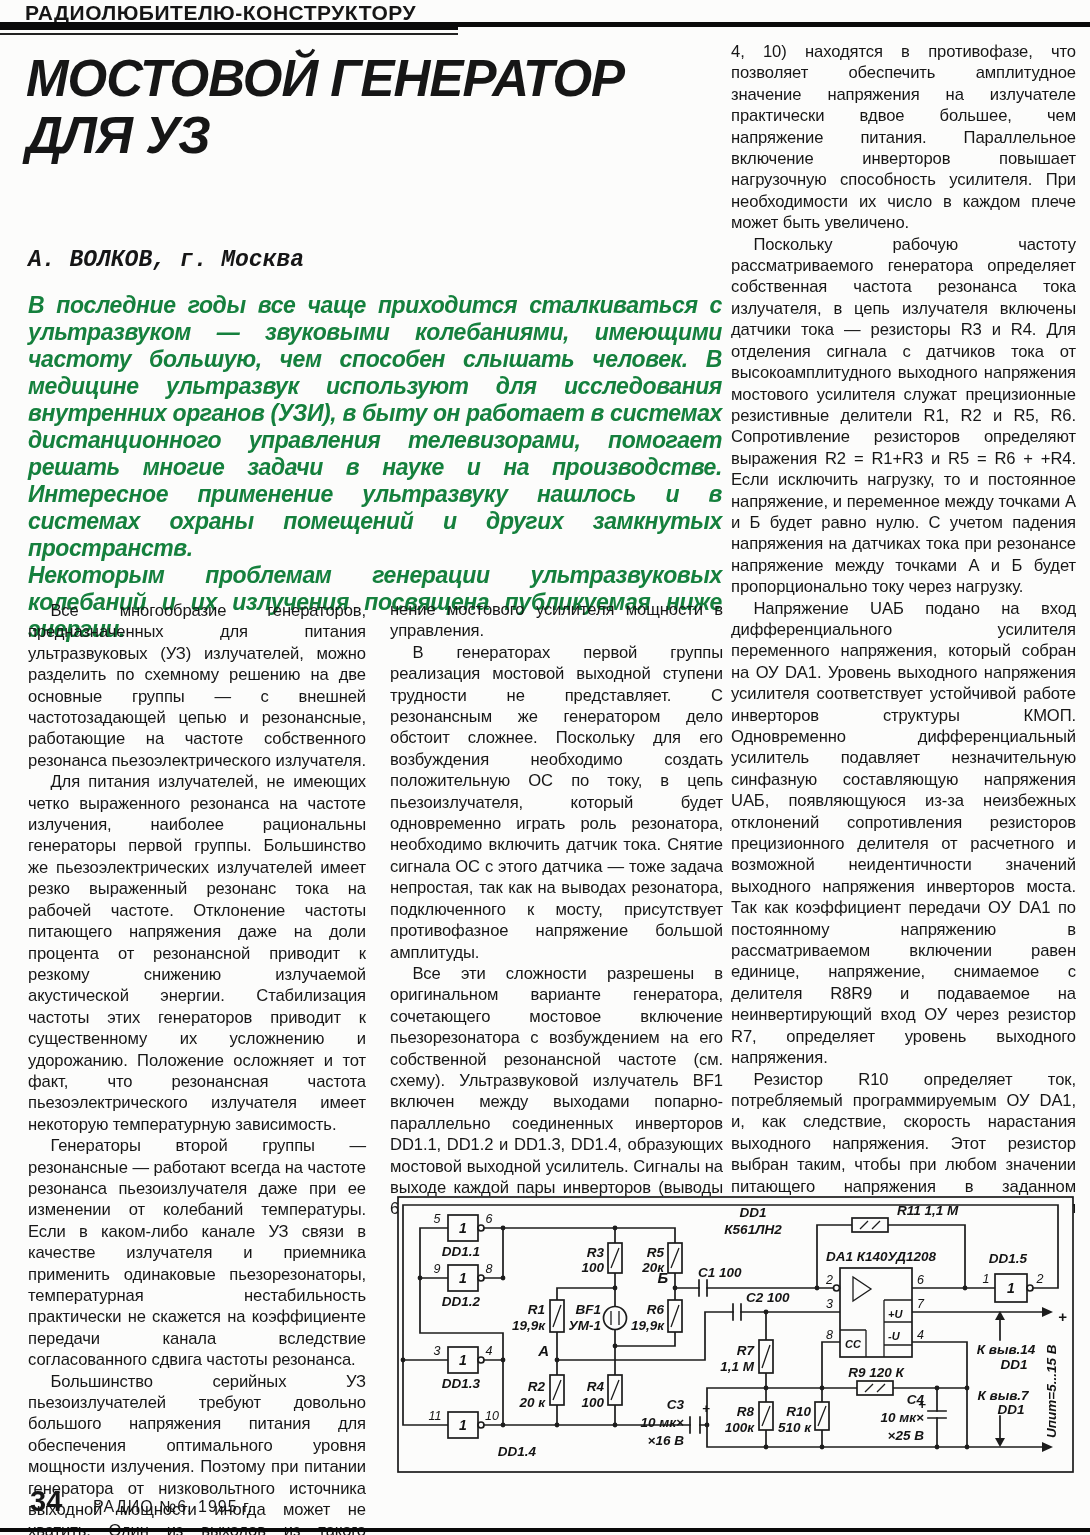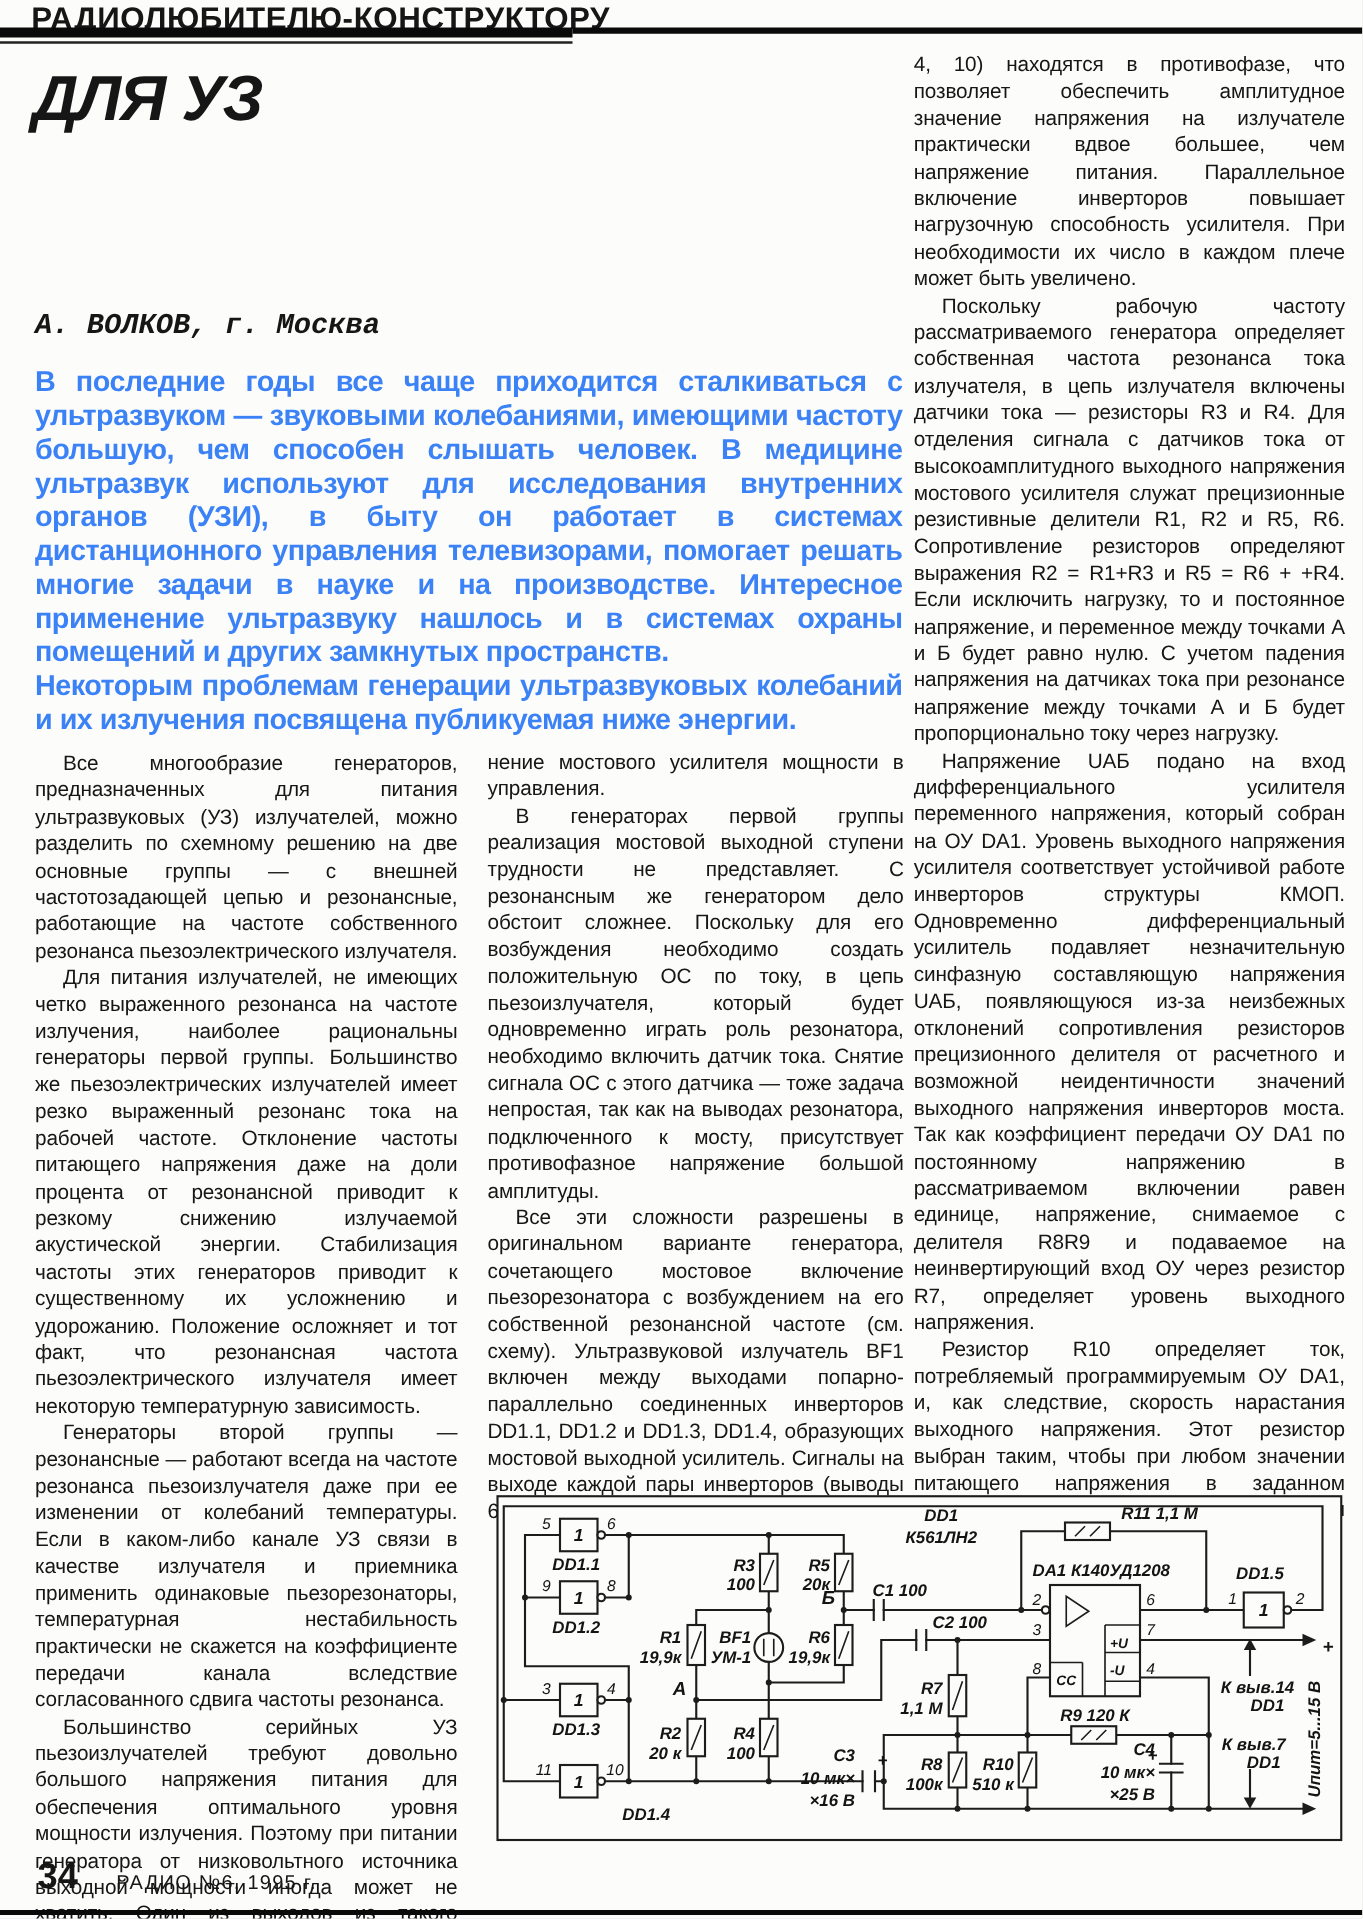--- a/index.html
+++ b/index.html
@@ -1,26 +1,26 @@
 <!DOCTYPE html>
 <html><head>
 <meta charset="utf-8">
 <style>
   html,body{margin:0;padding:0;background:#e8e8e6;}
   .page{position:relative;width:1090px;height:1535px;background:#fcfcfb;overflow:hidden;
         font-family:"Liberation Sans",sans-serif;color:#161616;margin:0 auto;}
-  .rubric{position:absolute;left:25px;top:1px;font-size:25px;font-weight:bold;letter-spacing:.5px;}
+  .rubric{position:absolute;left:25px;top:1px;font-size:21px;font-weight:bold;letter-spacing:.5px;}
   .bar1{position:absolute;left:0;top:22px;width:458px;height:8px;background:#0a0a0a;}
   .bar2{position:absolute;left:458px;top:22px;width:632px;height:5px;background:#0a0a0a;}
   .bar3{position:absolute;left:0;top:33px;width:458px;height:2px;background:#222;}
   .title{position:absolute;left:26px;top:50px;font-size:51px;line-height:57px;
          font-weight:bold;font-style:italic;letter-spacing:-1px;}
   .author{position:absolute;left:28px;top:247px;font-size:23px;font-weight:bold;font-style:italic;font-family:Liberation Mono, monospace;}
   .lead{position:absolute;left:28px;top:292px;width:694px;font-size:23px;line-height:27px;
-        font-weight:bold;text-align:justify;letter-spacing:-.4px;color:#3b82f6;}
+        font-style:italic;font-weight:bold;text-align:justify;letter-spacing:-.4px;color:#15803d;}
   .lead p{margin:0;}
   .col{position:absolute;font-size:16.6px;line-height:21.4px;text-align:justify;letter-spacing:-.1px;}
   .col p{margin:0;text-indent:1.35em;}
   .col p.ni{text-indent:0;}
   #col1{left:28px;top:600px;width:338px;}
   #col2{left:390px;top:599px;width:333px;}
   #col3{left:731px;top:41px;width:345px;}
   .pgnum{position:absolute;left:30px;top:1485px;font-size:29px;font-weight:bold;}
   .journal{position:absolute;left:93px;top:1498px;font-size:16px;letter-spacing:1px;}
   .bottomline{position:absolute;left:0;top:1528px;width:1090px;height:4px;background:#0a0a0a;}
@@ -41,20 +41,21 @@
 <body>
 
 <div class="page">
 
   <div class="rubric">РАДИОЛЮБИТЕЛЮ-КОНСТРУКТОРУ</div>
   <div class="bar1"></div>
   <div class="bar2"></div>
   <div class="bar3"></div>
 
   <div class="title">
+    <div>МОСТОВОЙ ГЕНЕРАТОР</div>
     <div>ДЛЯ УЗ</div>
   </div>
 
   <div class="author">А. ВОЛКОВ, г. Москва</div>
 
   <div class="lead">
     <p>В последние годы все чаще приходится сталкиваться с ультразвуком — звуковыми колебаниями, имеющими частоту большую, чем способен слышать человек. В медицине ультразвук используют для исследования внутренних органов (УЗИ), в быту он работает в системах дистанционного управления телевизорами, помогает решать многие задачи в науке и на производстве. Интересное применение ультразвуку нашлось и в системах охраны помещений и других замкнутых пространств.</p>
     <p>Некоторым проблемам генерации ультразвуковых колебаний и их излучения посвящена публикуемая ниже энергии.</p>
   </div>
 

